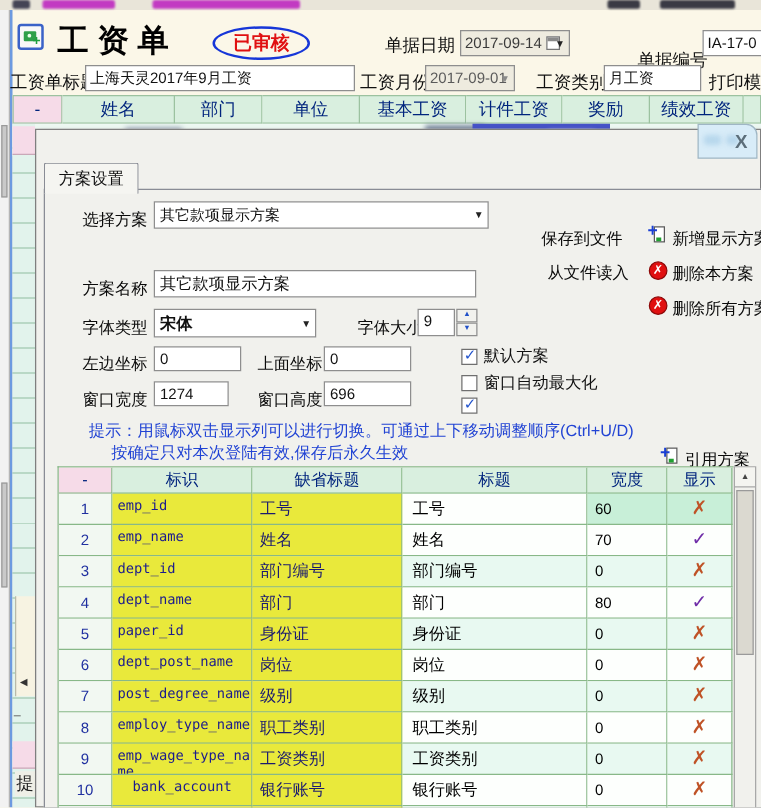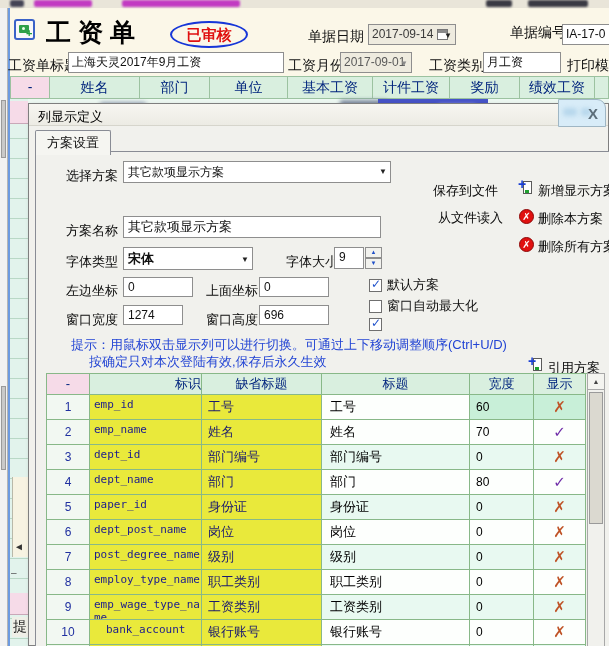--- a/index.html
+++ b/index.html
@@ -147,21 +147,21 @@
 </span>
 <div class="abs page-title">工资单</div>
 <div class="abs stamp" style="color:#e01010;">已审核</div>
 
 <span class="abs lbl" style="left:308px;top:28px;">单据日期</span>
 <div class="abs sunken disabled" style="left:368px;top:24px;width:88px;height:21px;color:#3a3a3a;">
   <span>2017-09-14</span><span class="cal-icon"></span>
   <span class="combo-arrow">▼</span>
 </div>
 
-<span class="abs lbl" style="left:510px;top:24px;">单据编号</span>
+<span class="abs lbl" style="left:510px;top:40px;">单据编号</span>
 <div class="abs sunken" style="left:562px;top:24px;width:58px;height:21px;"><span>IA-17-0</span></div>
 
 <span class="abs lbl" style="left:8px;top:57px;">工资单标题</span>
 <div class="abs sunken" style="left:68px;top:52px;width:216px;height:21px;"><span>上海天灵2017年9月工资</span></div>
 
 <span class="abs lbl" style="left:288px;top:57px;">工资月份</span>
 <div class="abs sunken disabled" style="left:340px;top:52px;width:72px;height:21px;">
   <span>2017-09-01</span>
   <span class="combo-arrow" style="color:#8a8a8a;">▼</span>
 </div>
@@ -200,23 +200,20 @@
   <div class="hint-char" style="top:518px;">提</div>
 </div>
 
 <div class="abs close-tab">
   <div class="b" style="left:4px;top:8px;width:14px;height:8px;"></div>
   <div class="b" style="left:22px;top:8px;width:10px;height:8px;"></div>
   <span class="x">X</span>
 </div>
 
 <div class="abs dialog">
-  <div class="dlg-titlebar">
-    <span class="dlg-title">列显示定义</span>
-  </div>
   <div class="dlg-tab">方案设置</div>
   <div class="dlg-page"></div>
 
   <span class="dlbl" style="left:37px;top:63px;">选择方案</span>
   <div class="dfld" style="left:94px;top:57px;width:268px;height:22px;line-height:20px;">
     <span>其它款项显示方案</span>
     <span class="combo-arrow">▼</span>
   </div>
 
 
@@ -282,21 +279,21 @@
   <span class="pg-icon" style="left:500px;top:253px;">
     <span class="page"></span>
       <span class="plus">+</span>
       <span class="gdot"></span>
     </span>
   <span class="act-lbl" style="left:519px;top:255px;">引用方案</span>
 
   <div class="dt">
     <div class="dt-hrow" id="dlg-thead">
         <div class="dt-h pink" style="width: 43px;">-</div>
-        <div class="dt-h" style="width: 112px; text-align: right;">标识</div>
+        <div class="dt-h" style="width: 112px;">标识</div>
         <div class="dt-h" style="width: 120px;">缺省标题</div>
         <div class="dt-h" style="width: 148px;">标题</div>
         <div class="dt-h" style="width: 64px;">宽度</div>
         <div class="dt-h" style="width: 52px;">显示</div>
       </div>
     <div id="dlg-tbody">
         <div class="dt-row">
           <div class="dt-c c-num" style="width: 43px;">1</div>
           <div class="dt-c c-yel c-id mono" style="width: 112px;">emp_id</div>
           <div class="dt-c c-yel c-def" style="width: 120px;">工号</div>

